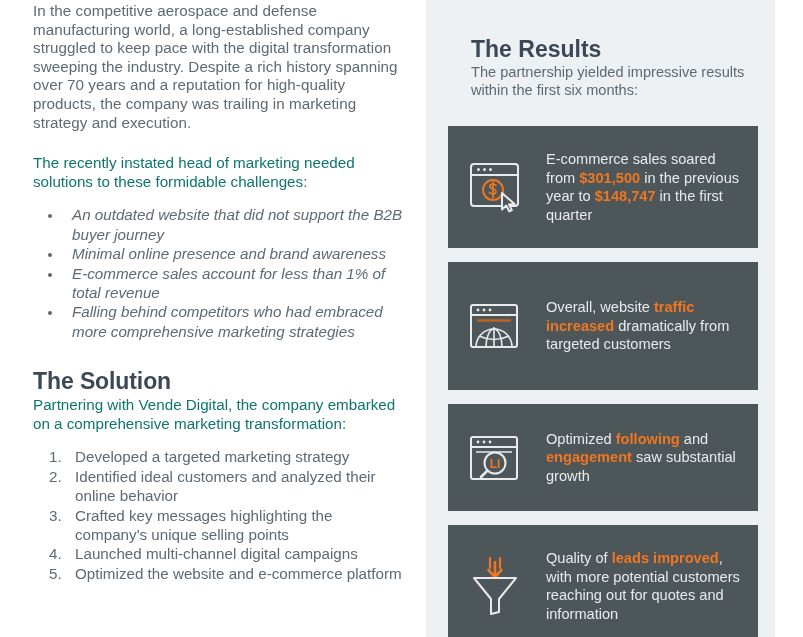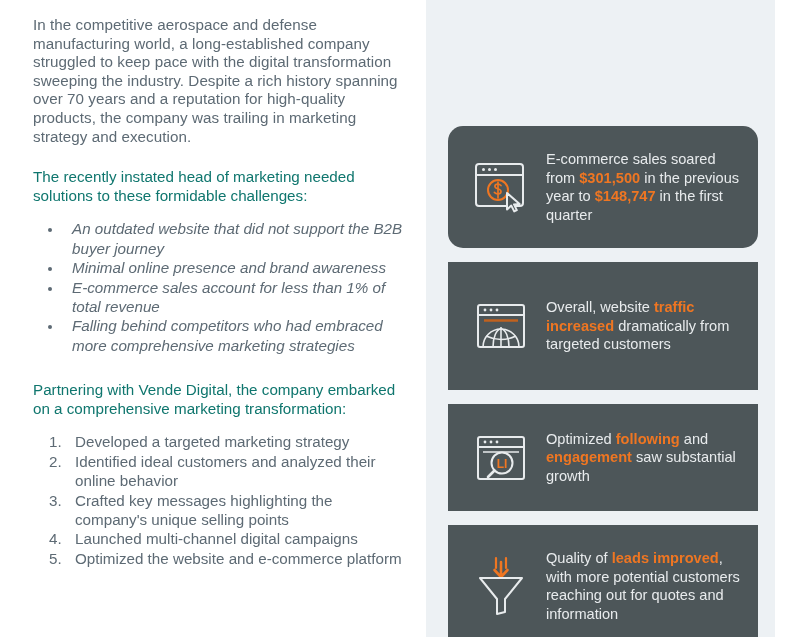--- a/index.html
+++ b/index.html
@@ -23,21 +23,21 @@
   
   .left-col {
     position: absolute;
     left: 33px;
     top: 0px;
     width: 375px;
     height: 637px;
   }
   .intro-para {
     margin: 0;
-    padding-top: 16px;
+    padding-top: 2px;
     font-size: 15.2px;
     line-height: 18.6px;
     color: #5d6a74;
     letter-spacing: 0.05px;
   }
   .section { margin-top: 22px; }
   .section-heading {
     margin: 0 0 1px 0;
     font-size: 23px;
     line-height: 28px;
@@ -103,31 +103,31 @@
     width: 310px;
   }
   .card {
     background: #4d5659;
     display: flex;
     align-items: center;
     box-sizing: border-box;
     padding: 10px 14px 10px 20px;
     margin-bottom: 14px;
   }
-  .card-c1 { height: 122px; border-radius: 15px; }
+  .card-c1 { height: 122px; }
   .card-c2 { height: 128px; }
   .card-c3 { height: 107px; }
   .card-c4 { height: 122px; margin-bottom: 0; }
 
   .card-icon {
     flex: 0 0 auto;
     width: 66px;
     display: flex;
     align-items: center;
-    justify-content: center;
+    justify-content: flex-start;
   }
   .card-text {
     flex: 1 1 auto;
     font-size: 14.6px;
     line-height: 18.5px;
     color: #e8ebed;
     padding-left: 12px;
   }
   .hl {
     color: #ef7622;
@@ -147,33 +147,38 @@
       <p class="section-sub">The recently instated head of marketing needed solutions to these formidable challenges:</p>
       <ul class="bullets">
         <li>An outdated website that did not support the B2B buyer journey</li>
         <li>Minimal online presence and brand awareness</li>
         <li>E-commerce sales account for less than 1% of total revenue</li>
         <li>Falling behind competitors who had embraced more comprehensive marketing strategies</li>
       </ul>
     </div>
 
     <div class="section" style="margin-top:26px;">
+      <h2 class="section-heading">The Solution</h2>
       <p class="section-sub">Partnering with Vende Digital, the company embarked on a comprehensive marketing transformation:</p>
       <ol class="numbers">
         <li>Developed a targeted marketing strategy</li>
         <li>Identified ideal customers and analyzed their online behavior</li>
         <li>Crafted key messages highlighting the company's unique selling points</li>
         <li>Launched multi-channel digital campaigns</li>
         <li>Optimized the website and e-commerce platform</li>
       </ol>
     </div>
   </div>
 
   <div class="right-panel">
 
+    <div class="results-head">
+      <h2 class="results-title">The Results</h2>
+      <p class="results-sub">The partnership yielded impressive results within the first six months:</p>
+    </div>
 
     <div class="cards">
 
       <div class="card card-c1">
         <div class="card-icon">
           <svg width="56" height="52" viewBox="0 0 56 52" fill="none">
             <rect x="3" y="3" width="47" height="42" rx="3" stroke="#e8ebed" stroke-width="2"></rect>
             <line x1="3" y1="14" x2="50" y2="14" stroke="#e8ebed" stroke-width="2"></line>
             <circle cx="10.5" cy="8.6" r="1.5" fill="#e8ebed"></circle>
             <circle cx="16.5" cy="8.6" r="1.5" fill="#e8ebed"></circle>

